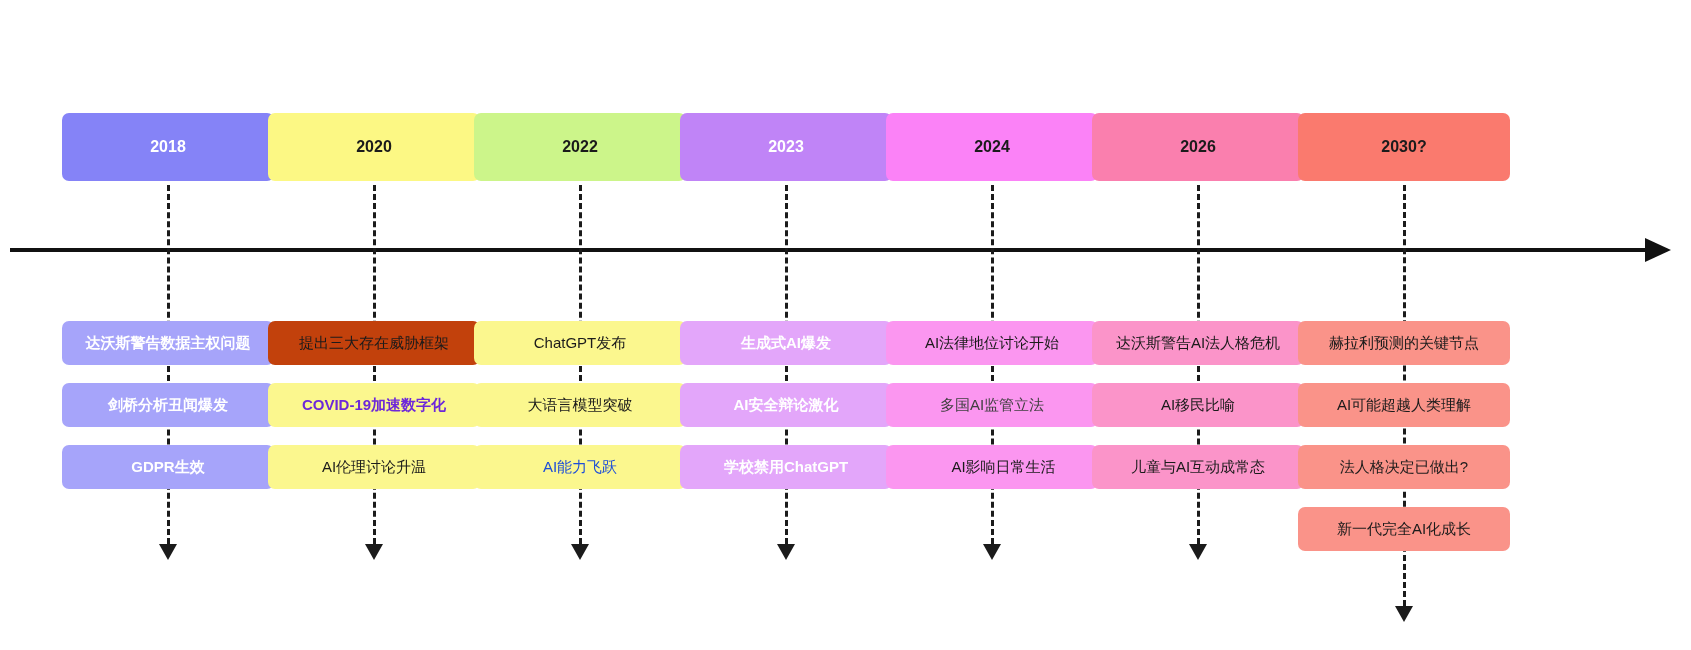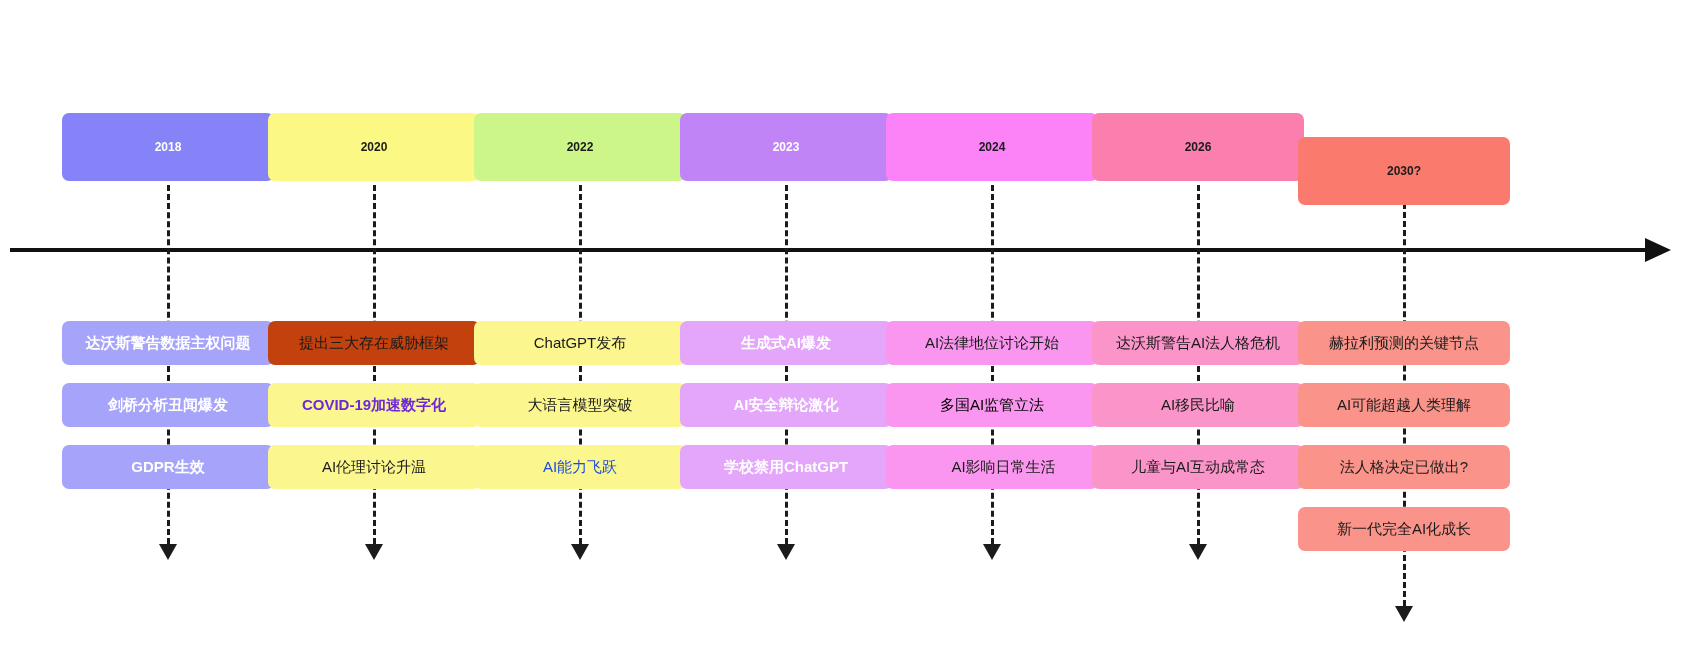--- a/index.html
+++ b/index.html
@@ -90,21 +90,21 @@
   .year-box {
     position: absolute;
     top: 113px;
     left: 0;
     width: 212px;
     height: 68px;
     border-radius: 7px;
     display: flex;
     align-items: center;
     justify-content: center;
-    font-size: 12px;
+    font-size: 16px;
     font-weight: bold;
     box-sizing: border-box;
     z-index: 3;
   }
 
   
   .event-box {
     position: absolute;
     left: 0;
     width: 212px;
@@ -202,21 +202,21 @@
       </div>
       <div class="col col-5">
         <div class="dash" style="height: 359px;"></div>
         <div class="dash-arrow" style="top: 544px;"></div>
         <div class="year-box" style="background: rgb(251, 130, 247); color: rgb(27, 27, 27);">
           <span>2024</span>
         </div>
         <div class="event-box ev-0" style="background: rgb(251, 150, 240); color: rgb(27, 27, 27);">
           <span>AI法律地位讨论开始</span>
         </div>
-        <div class="event-box ev-1" style="background: rgb(251, 150, 240); color: #000000;">
+        <div class="event-box ev-1" style="background: rgb(251, 150, 240); color: #404040;">
           <span>多国AI监管立法</span>
         </div>
         <div class="event-box ev-2" style="background: rgb(251, 150, 240); color: rgb(27, 27, 27); padding-left: 28px;">
           <span>AI影响日常生活</span>
         </div>
       </div>
       <div class="col col-6">
         <div class="dash" style="height: 359px;"></div>
         <div class="dash-arrow" style="top: 544px;"></div>
         <div class="year-box" style="background: rgb(250, 127, 174); color: rgb(27, 27, 27);">
@@ -228,21 +228,21 @@
         <div class="event-box ev-1" style="background: rgb(251, 148, 201); color: rgb(27, 27, 27);">
           <span>AI移民比喻</span>
         </div>
         <div class="event-box ev-2" style="background: rgb(251, 148, 201); color: rgb(27, 27, 27);">
           <span>儿童与AI互动成常态</span>
         </div>
       </div>
       <div class="col col-7">
         <div class="dash" style="height: 421px;"></div>
         <div class="dash-arrow" style="top: 606px;"></div>
-        <div class="year-box" style="background: rgb(250, 122, 110); color: rgb(27, 27, 27); margin-top: 24px;">
+        <div class="year-box" style="background: rgb(250, 122, 110); color: rgb(27, 27, 27);">
           <span>2030?</span>
         </div>
         <div class="event-box ev-0" style="background: rgb(250, 147, 137); color: rgb(27, 27, 27);">
           <span>赫拉利预测的关键节点</span>
         </div>
         <div class="event-box ev-1" style="background: rgb(250, 147, 137); color: rgb(27, 27, 27);">
           <span>AI可能超越人类理解</span>
         </div>
         <div class="event-box ev-2" style="background: rgb(250, 147, 137); color: rgb(27, 27, 27);">
           <span>法人格决定已做出?</span>

